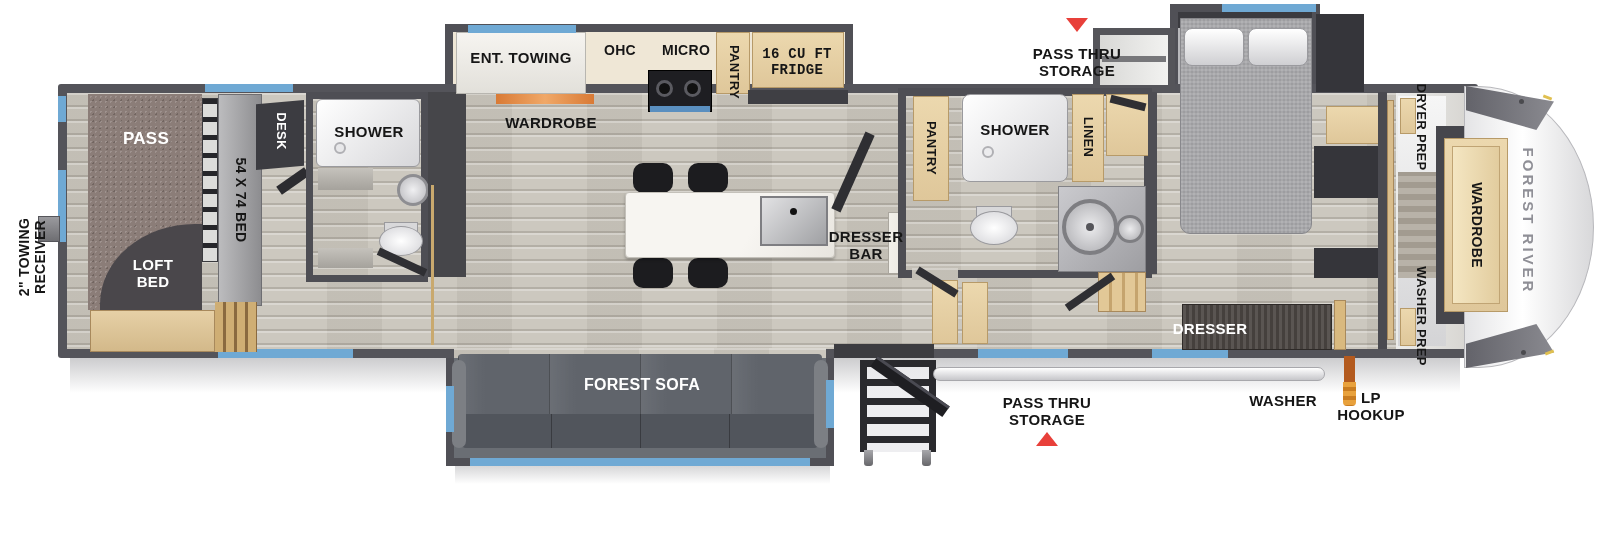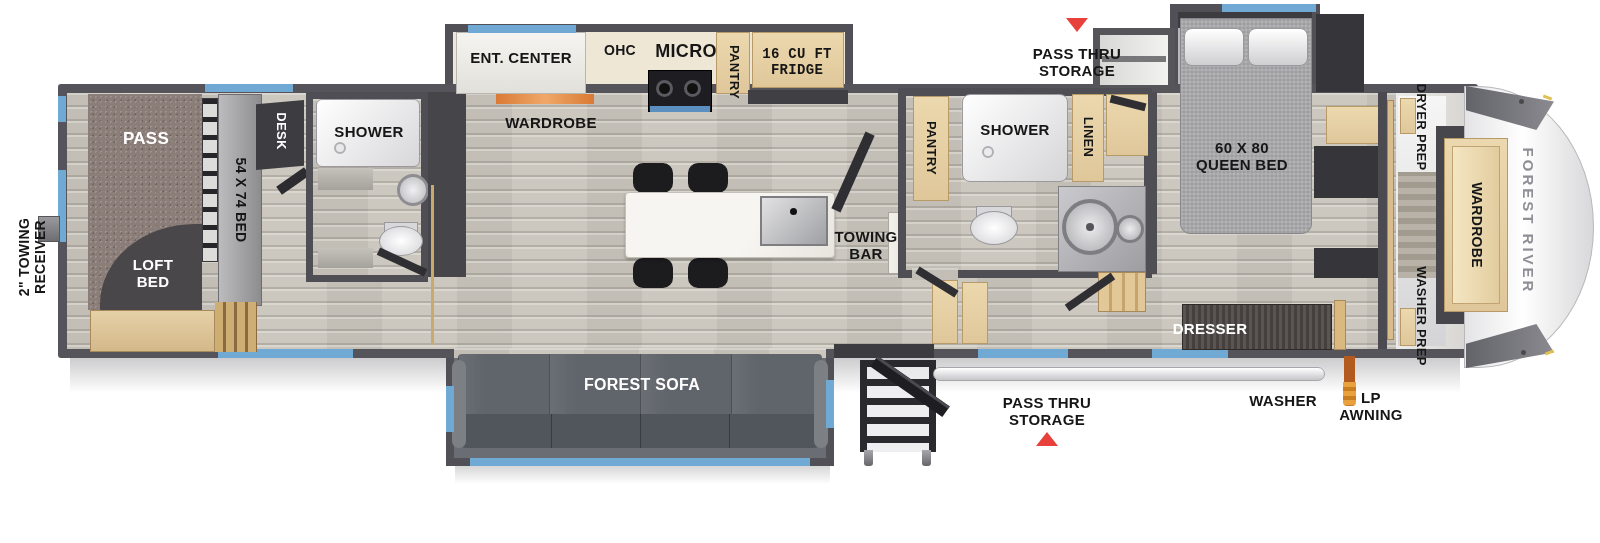--- a/index.html
+++ b/index.html
@@ -182,35 +182,34 @@
 
   <div class="abs" style="left:1066px;top:18px;width:0;height:0;border-left:11px solid transparent;border-right:11px solid transparent;border-top:14px solid #e8403a;"></div>
   <div class="abs" style="left:1036px;top:432px;width:0;height:0;border-left:11px solid transparent;border-right:11px solid transparent;border-bottom:14px solid #e8403a;"></div>
 
   <div class="lbl r270" style="left:33px;top:257px;width:122px;font-size:14px;">2" TOWING RECEIVER</div>
   <div class="lbl white" style="left:146px;top:139px;font-size:17px;">PASS</div>
   <div class="lbl white" style="left:153px;top:274px;width:64px;font-size:15px;">LOFT BED</div>
   <div class="lbl r90" style="left:240px;top:200px;font-size:14px;">54 X 74 BED</div>
   <div class="lbl white r90" style="left:281px;top:131px;font-size:13px;">DESK</div>
   <div class="lbl" style="left:369px;top:132px;font-size:15px;">SHOWER</div>
-  <div class="lbl nw" style="left:521px;top:58px;font-size:15px;">ENT. CENTER</div>
+  <div class="lbl nw" style="left:521px;top:58px;font-size:15px;">ENT. TOWING</div>
   <div class="lbl nw" style="left:551px;top:123px;font-size:15px;">WARDROBE</div>
   <div class="lbl" style="left:620px;top:51px;font-size:14px;">OHC</div>
-  <div class="lbl" style="left:686px;top:51px;font-size:18px;text-align:right;">MICRO</div>
+  <div class="lbl" style="left:686px;top:51px;font-size:14px;text-align:right;">MICRO</div>
   <div class="lbl r90" style="left:734px;top:72px;font-size:13px;">PANTRY</div>
   <div class="lbl" style="left:797px;top:63px;width:80px;font-size:14px;font-family:Liberation Mono, monospace;">16 CU FT FRIDGE</div>
-  <div class="lbl" style="left:866px;top:246px;width:95px;font-size:15px;">TOWING BAR</div>
+  <div class="lbl" style="left:866px;top:246px;width:95px;font-size:15px;">DRESSER BAR</div>
   <div class="lbl white nw" style="left:642px;top:385px;font-size:16px;">FOREST SOFA</div>
   <div class="lbl" style="left:1077px;top:63px;width:130px;font-size:15px;">PASS THRU STORAGE</div>
   <div class="lbl r90" style="left:931px;top:148px;font-size:13px;">PANTRY</div>
   <div class="lbl" style="left:1015px;top:130px;font-size:15px;">SHOWER</div>
   <div class="lbl r90" style="left:1088px;top:137px;font-size:13px;">LINEN</div>
-  <div class="lbl" style="left:1242px;top:157px;width:110px;font-size:15px;">60 X 80 QUEEN BED</div>
   <div class="lbl white nw" style="left:1210px;top:329px;font-size:15px;">DRESSER</div>
   <div class="lbl r90" style="left:1421px;top:127px;font-size:13px;">DRYER PREP</div>
   <div class="lbl r90" style="left:1421px;top:316px;font-size:13px;">WASHER PREP</div>
   <div class="lbl r90" style="left:1476px;top:225px;font-size:14px;">WARDROBE</div>
   <div class="lbl" style="left:1047px;top:412px;width:130px;font-size:15px;">PASS THRU STORAGE</div>
   <div class="lbl nw" style="left:1283px;top:401px;font-size:15px;">WASHER</div>
-  <div class="lbl" style="left:1371px;top:407px;width:70px;font-size:15px;">LP AWNING</div>
+  <div class="lbl" style="left:1371px;top:407px;width:70px;font-size:15px;">LP HOOKUP</div>
   <div class="lbl r90" style="left:1528px;top:221px;font-size:15px;letter-spacing:3px;color:#8f8f96;">FOREST RIVER</div>
 
 </div>
 
 </body></html>

